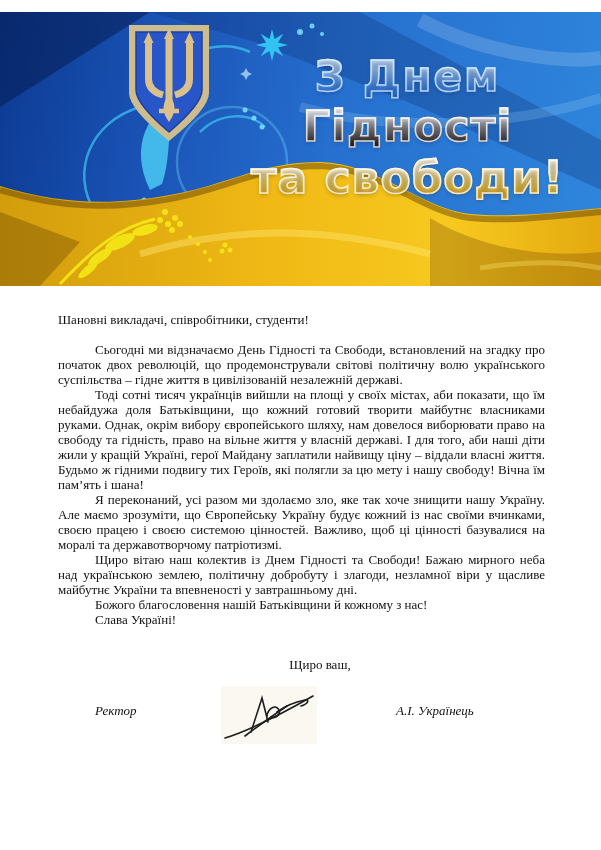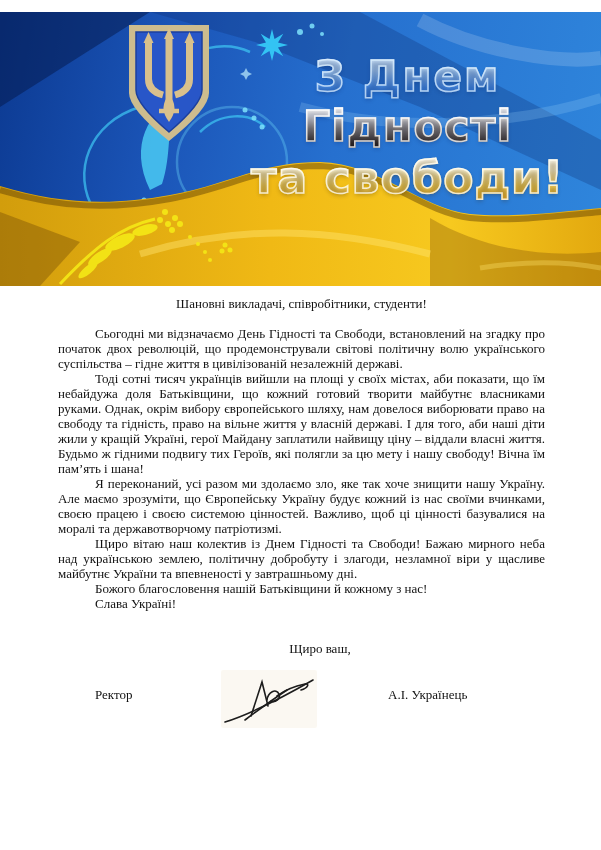--- a/index.html
+++ b/index.html
@@ -26,26 +26,26 @@
       text-shadow:0 2px 4px rgba(0,25,80,.25);}
   .t3{font-size:44px;line-height:54px;letter-spacing:1px;
       background:linear-gradient(180deg,#ffffff 0%,#fdf5d5 35%,#f3cf5a 65%,#e6a51a 100%);
       -webkit-background-clip:text;background-clip:text;color:transparent;
       -webkit-text-stroke:1.5px rgba(255,253,240,.8);
       text-shadow:0 2px 4px rgba(60,40,0,.3);}
 
   
   .letter{position:absolute;left:58px;top:296px;width:487px;
           font-size:13px;line-height:15px;}
-  .salutation{text-align:center;margin:0 0 15px 0;}
+  .salutation{text-align:left;margin:16px 0 15px 0;}
   .letter p.body{margin:0;text-align:justify;text-indent:37px;}
   .closing{margin:30px 0 0 0;text-indent:37px;text-align:center;}
-  .sig-row{position:relative;margin-top:14px;height:72px;}
+  .sig-row{position:relative;margin-top:14px;height:72px;font-style:italic;}
   .sig-role{position:absolute;left:37px;top:17px;}
-  .sig-name{position:absolute;left:330px;top:17px;}
+  .sig-name{position:absolute;left:338px;top:17px;}
   .sig-img{position:absolute;left:163px;top:0;width:96px;height:58px;
            background:rgba(250,247,240,.85);border-radius:2px;}
 </style>
 </head>
 <body>
 
 <div class="page">
 
   <div class="banner">
     <svg class="banner-art" width="601" height="274" viewBox="0 0 601 274">

